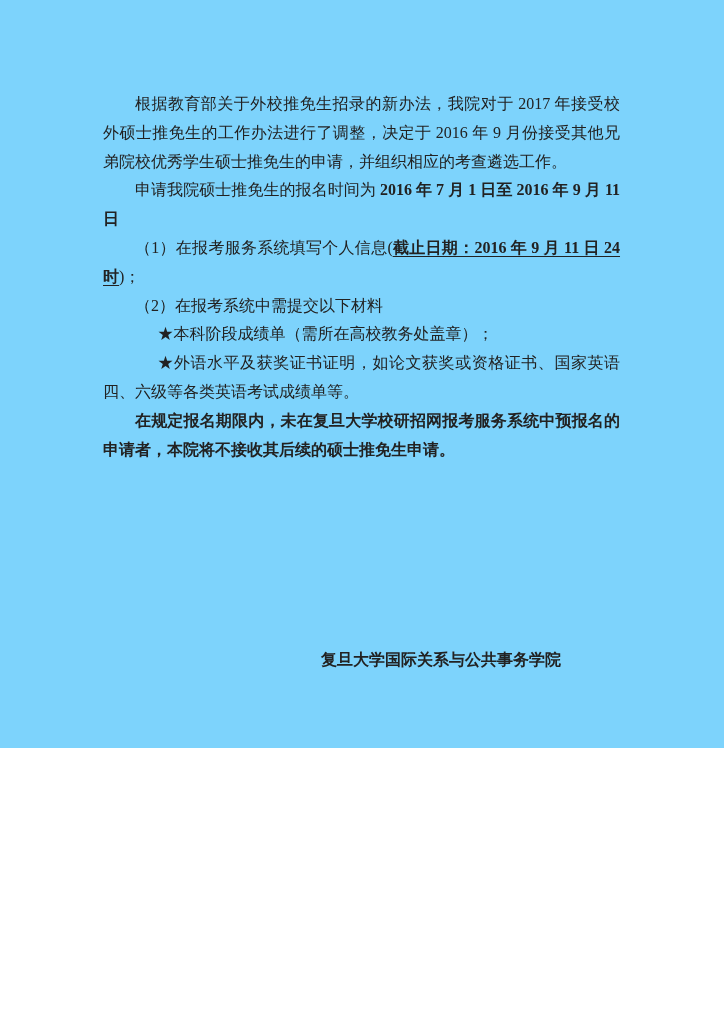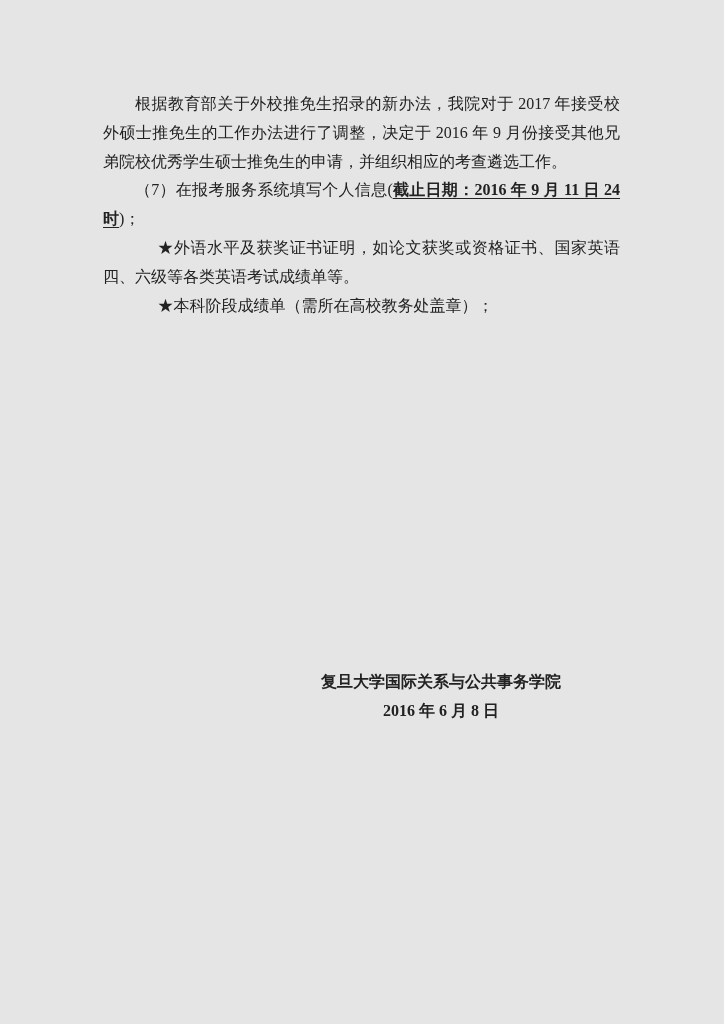--- a/index.html
+++ b/index.html
@@ -3,22 +3,22 @@
 <meta charset="utf-8">
 <style>
   html, body {
     margin: 0;
     padding: 0;
     background: #ffffff;
   }
   .page {
     position: relative;
     width: 724px;
-    height: 1024px;
-    background: #e5e5e5;
+    height: 748px;
+    background: #7dd3fc;
     overflow: hidden;
     font-family: "Liberation Serif", "DejaVu Serif", serif;
     color: #222222;
   }
   .doc-body {
     position: absolute;
     left: 103px;
     top: 90px;
     width: 517px;
     font-size: 16px;
@@ -38,37 +38,39 @@
   .seg-normal { font-weight: normal; }
   .seg-bold { font-weight: 700; }
   .seg-bold-underline {
     font-weight: 700;
     text-decoration: underline;
     text-underline-offset: 3px;
   }
   .signature {
     position: absolute;
     left: 320px;
-    top: 667px;
+    top: 645px;
     width: 242px;
     text-align: center;
     font-size: 16px;
     line-height: 29px;
     font-weight: 700;
     color: #222222;
   }
   .signature div { white-space: nowrap; }
 </style>
 </head>
 <body>
 
 <div class="page">
   <div class="doc-body">
       <p><span class="seg-normal">根据教育部关于外校推免生招录的新办法，我院对于 2017 年接受校外硕士推免生的工作办法进行了调整，决定于 2016 年 9 月份接受其他兄弟院校优秀学生硕士推免生的申请，并组织相应的考查遴选工作。</span></p>
-      <p><span class="seg-normal">（7）在报考服务系统填写个人信息(</span><span class="seg-bold-underline">截止日期：2016 年 9 月 11 日 24 时</span><span class="seg-normal">)；</span></p>
+      <p><span class="seg-normal">申请我院硕士推免生的报名时间为 </span><span class="seg-bold">2016 年 7 月 1 日至 2016 年 9 月 11 日</span></p>
+      <p><span class="seg-normal">（1）在报考服务系统填写个人信息(</span><span class="seg-bold-underline">截止日期：2016 年 9 月 11 日 24 时</span><span class="seg-normal">)；</span></p>
+      <p><span class="seg-normal">（2）在报考系统中需提交以下材料</span></p>
+      <p class="star"><span class="seg-normal">★本科阶段成绩单（需所在高校教务处盖章）；</span></p>
       <p class="star"><span class="seg-normal">★外语水平及获奖证书证明，如论文获奖或资格证书、国家英语四、六级等各类英语考试成绩单等。</span></p>
-      <p class="star"><span class="seg-normal">★本科阶段成绩单（需所在高校教务处盖章）；</span></p>
+      <p><span class="seg-bold">在规定报名期限内，未在复旦大学校研招网报考服务系统中预报名的申请者，本院将不接收其后续的硕士推免生申请。</span></p>
     </div>
   <div class="signature">
     <div>复旦大学国际关系与公共事务学院</div>
-    <div>2016 年 6 月 8 日</div>
   </div>
 </div>
 
 </body></html>

